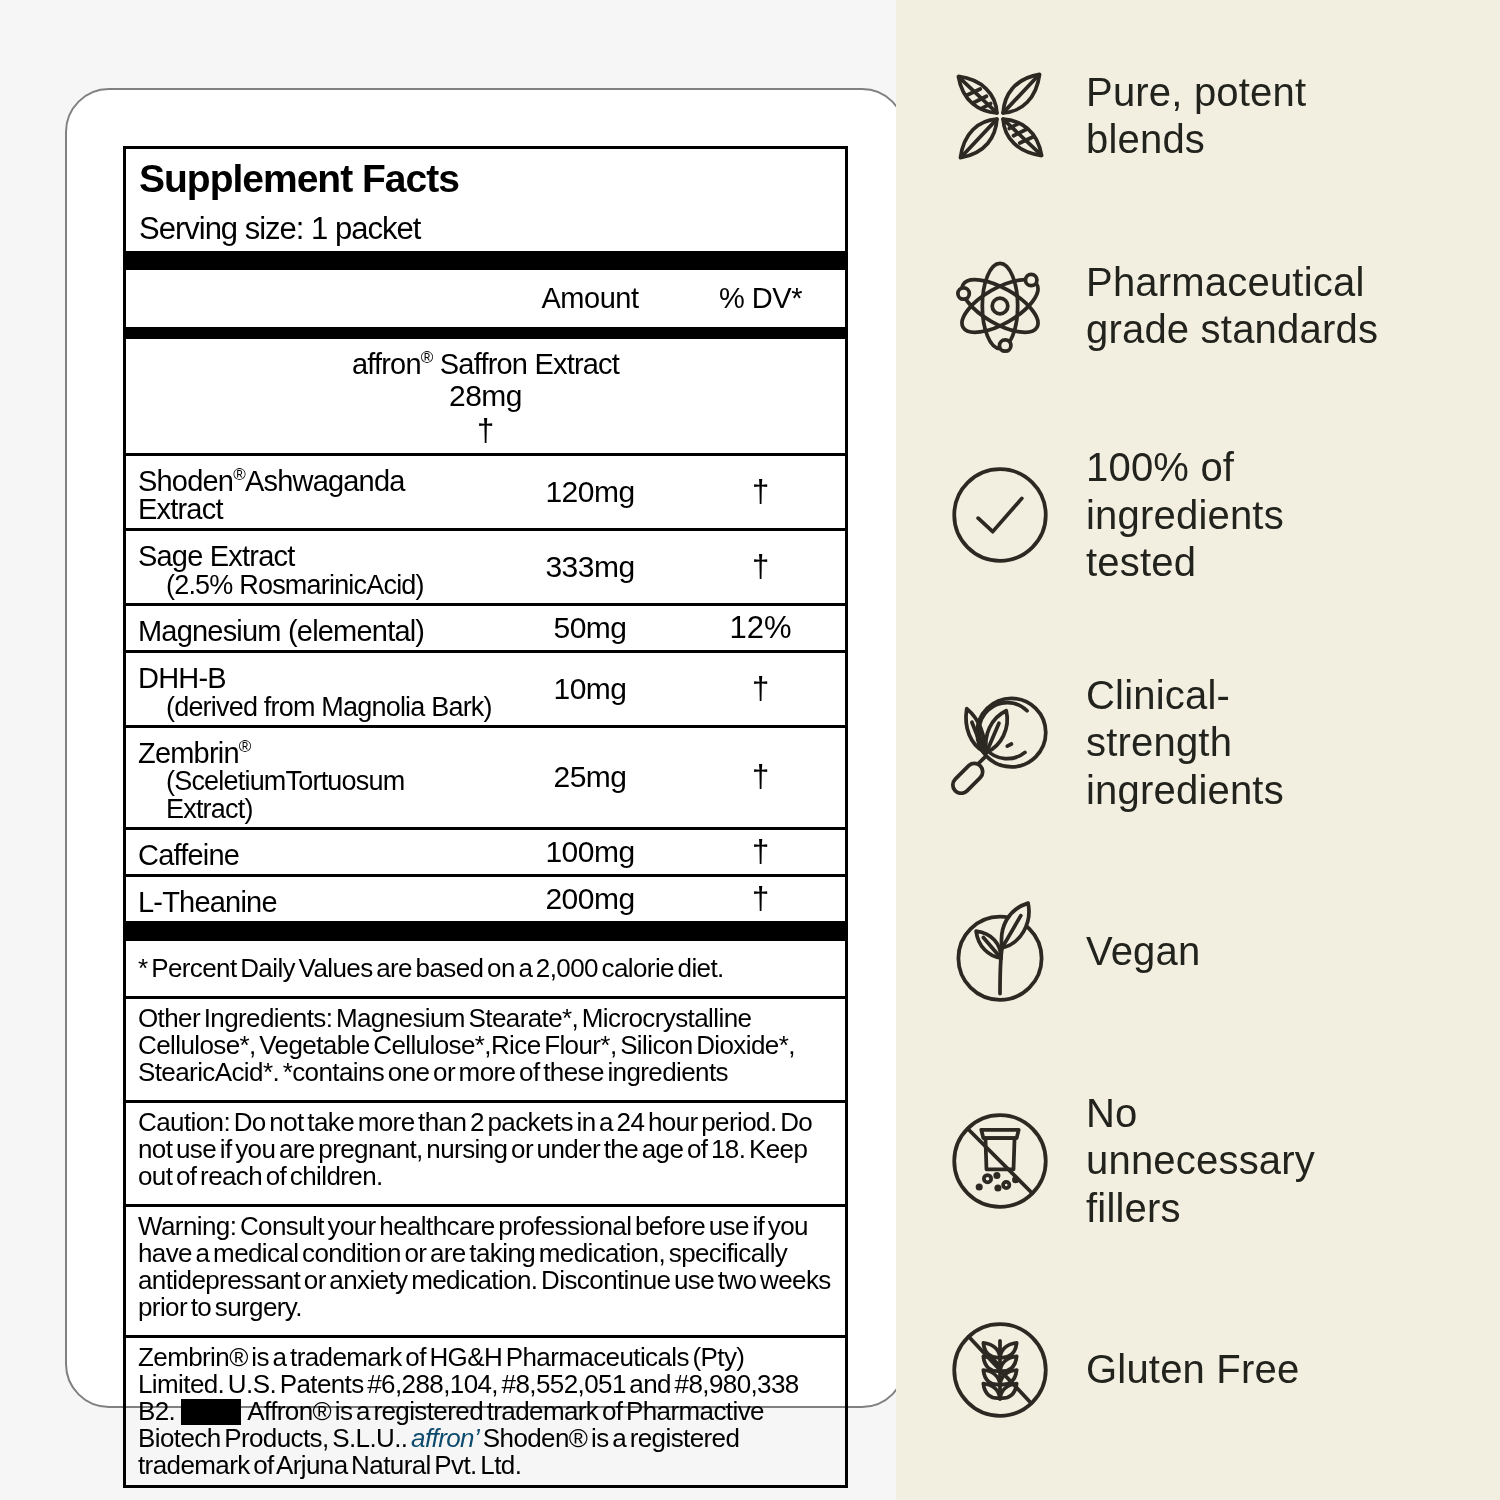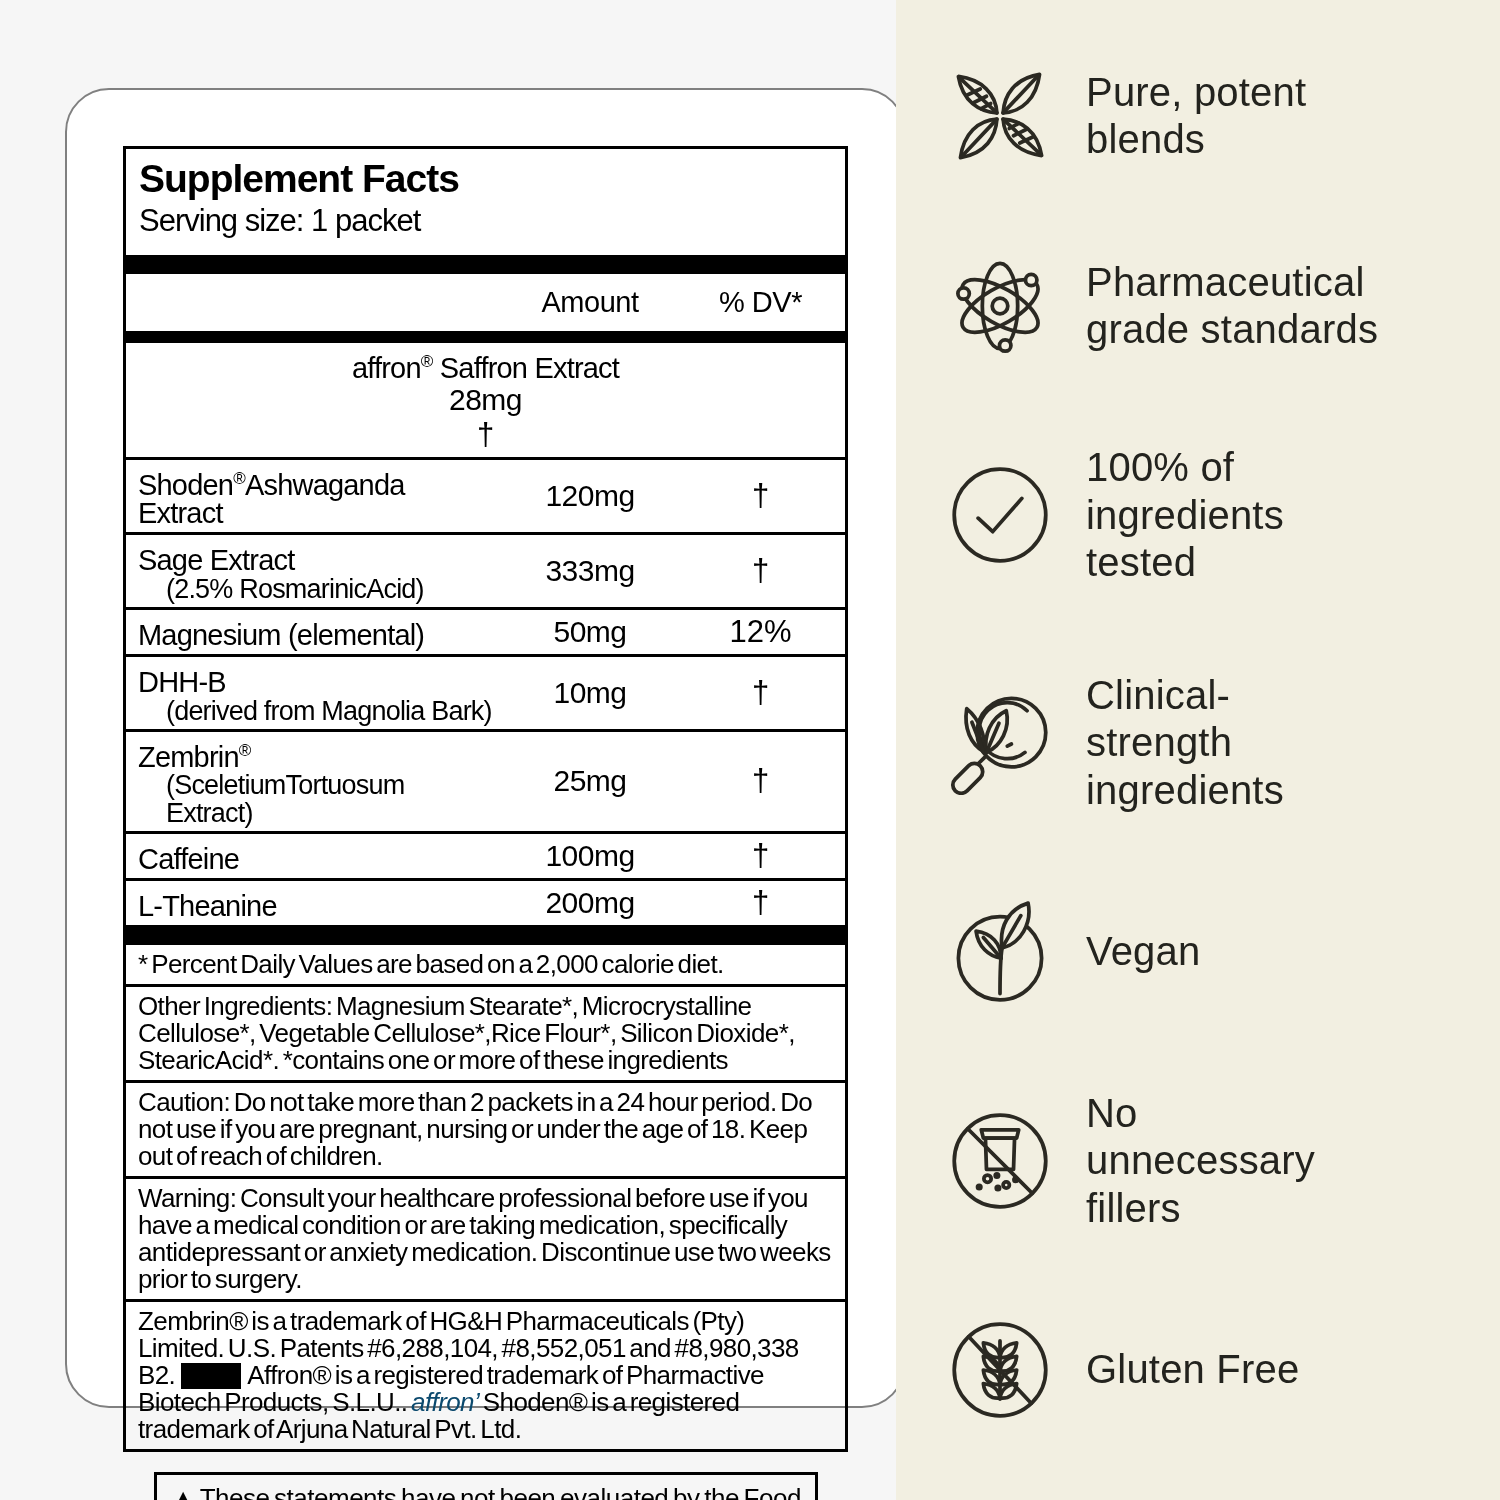--- a/index.html
+++ b/index.html
@@ -13,39 +13,39 @@
   .feature .ficon{flex:0 0 104px;width:104px;height:104px;}
   .feature .ftxt{font-size:40px;line-height:1.18;color:#23231e;white-space:pre-line;letter-spacing:.2px;}
   svg.line{stroke:#2b2922;fill:none;stroke-width:3.6;stroke-linecap:round;stroke-linejoin:round;}
 
   
   .card{position:absolute;left:65px;top:88px;width:841px;height:1320px;background:#fff;
     border:2px solid #808080;border-radius:44px;box-sizing:border-box;padding:56px 56px 0;}
 
   
   .sf{border:3px solid #000;color:#000;}
-  .sf-head{padding:8px 13px 16px;}
+  .sf-head{padding:8px 13px 4px;}
   .sf-title{font-size:39px;font-weight:bold;letter-spacing:-1px;}
-  .sf-serving{font-size:31px;letter-spacing:-1px;margin-top:2px;}
+  .sf-serving{font-size:31px;letter-spacing:-1px;margin-top:10px;}
   .bar{background:#000;}
   .h19{height:19px}.h12{height:12px}.h20{height:20px}
   .sf-cols{display:flex;align-items:center;height:57px;padding:0 12px;font-size:29px;letter-spacing:-.5px;}
   .c-name{flex:1}
   .c-amt,.r-amt{width:196px;text-align:center;}
   .c-dv,.r-dv{width:145px;text-align:center;}
   .row{display:flex;align-items:center;padding:4px 12px;border-top:3px solid #000;}
   .row.nt{border-top:none;flex-direction:column;}
   .r-name{flex:1;font-size:29px;line-height:29px;letter-spacing:-.8px;}
   .r-name sup{font-size:17px;}
   .r-sub{font-size:27px;line-height:28px;letter-spacing:-.8px;margin-left:28px;}
   .r-sub:empty{display:none;}
   .r-amt{font-size:30px;letter-spacing:-.5px;}
   .r-dv{font-size:31px;}
   .fnote{border-top:3px solid #000;padding:6px 12px;font-size:26px;line-height:27px;
-    letter-spacing:-.6px;word-spacing:-3px;}
+    letter-spacing:-.6px;word-spacing:-3px;margin-top:8px;}
   .fnote.nt{border-top:none;}
   .blackbox{display:inline-block;width:60px;height:26px;background:#000;vertical-align:-5px;margin:0 6px;}
   .affron-mark{color:#0c4a6e;font-style:italic;}
 
   .fda-box{width:664px;margin:20px auto 0;border:3px solid #000;box-sizing:border-box;
     padding:9px 6px;text-align:center;font-size:26px;line-height:28px;letter-spacing:-.5px;
     word-spacing:-2px;white-space:pre-line;color:#000;}
 </style>
 </head>
 <body>

